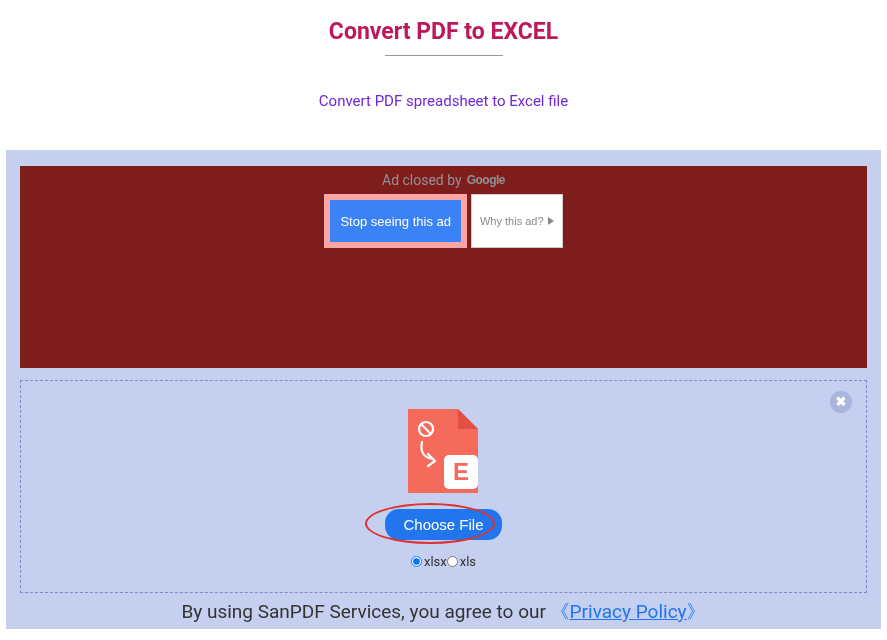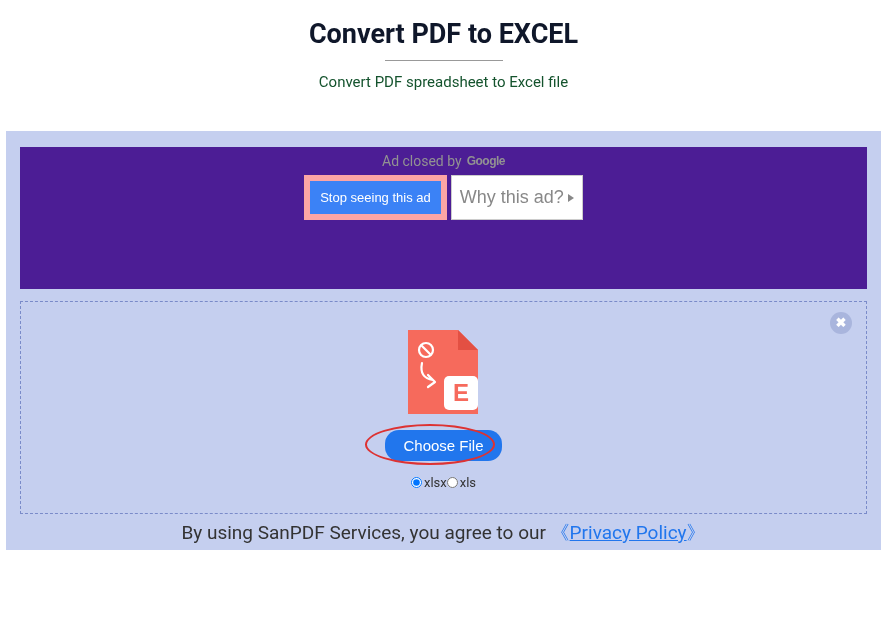--- a/index.html
+++ b/index.html
@@ -12,45 +12,45 @@
       background: #fff;
       width: 887px;
       height: 640px;
       overflow: hidden;
     }
     .header {
       text-align: center;
       padding-top: 18px;
     }
     .title {
-      font-size: 27px;
+      font-size: 23px;
       font-weight: 700;
-      color: #0f172a;
+      color: #be185d;
     }
     .title-underline {
       width: 118px;
       height: 1px;
       background: #999;
       margin: 10px auto 0 auto;
     }
     .subtitle {
       font-size: 15px;
-      color: #14532d;
-      margin-top: 12px;
+      color: #6d28d9;
+      margin-top: 36px;
     }
     .main-area {
       margin: 40px 6px 0 6px;
       background: #c5cfef;
       padding-top: 16px;
       padding-bottom: 4px;
     }
     .ad-box {
-      background: #4c1d95;
+      background: #7f1d1d;
       margin: 0 14px;
-      height: 142px;
+      height: 202px;
       text-align: center;
       padding-top: 6px;
     }
     .ad-closed-line {
       display: flex;
       align-items: center;
       justify-content: center;
       gap: 5px;
       color: #929292;
       font-size: 14px;
@@ -73,22 +73,22 @@
       color: #fff;
       border: 6px solid #fca5a5;
       font-size: 13px;
       padding: 4px 10px;
       cursor: pointer;
     }
     .btn-why {
       background: #fff;
       color: #888;
       border: 1px solid #ccc;
-      font-size: 18px;
-      padding: 11px 8px;
+      font-size: 11px;
+      padding: 20px 8px;
       cursor: pointer;
       display: flex;
       align-items: center;
       gap: 4px;
     }
     .triangle-right {
       width: 0;
       height: 0;
       border-top: 4px solid transparent;
       border-bottom: 4px solid transparent;

